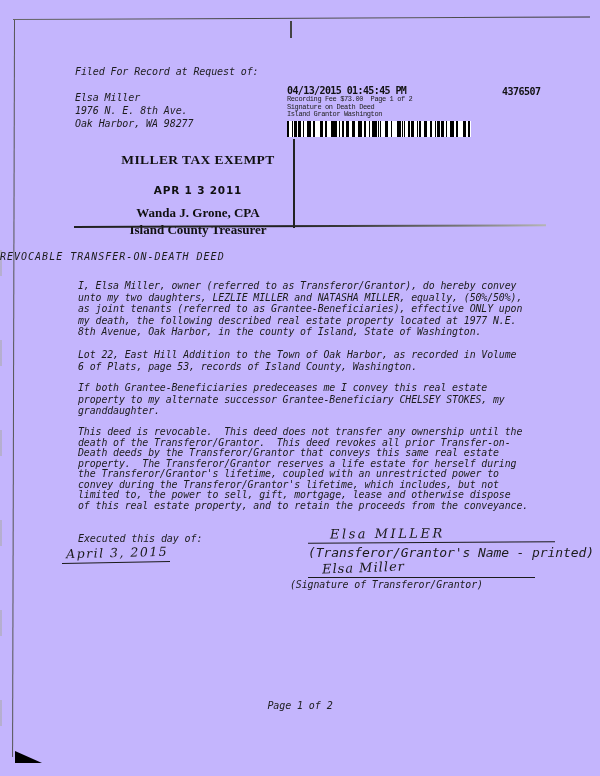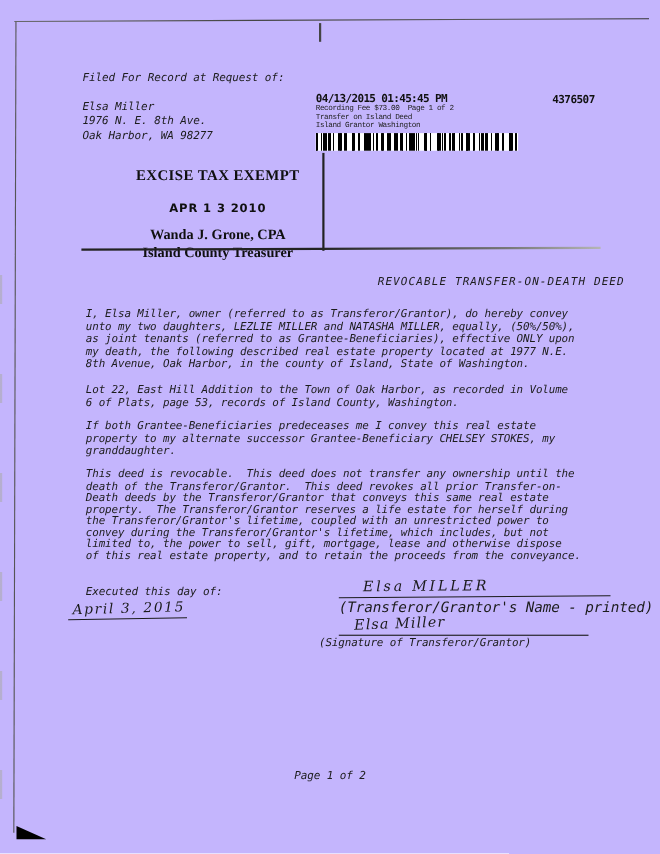--- a/index.html
+++ b/index.html
@@ -38,21 +38,21 @@
   
   #excise-stamp{left:100px;top:152px;width:196px;text-align:center;color:#101010;}
   #excise-line1{font-family:"Liberation Serif",serif;font-weight:bold;font-size:13.5px;letter-spacing:.4px;}
   #excise-date{margin-top:16px;font-family:"DejaVu Sans",sans-serif;font-weight:bold;font-size:10.5px;letter-spacing:.8px;}
   #excise-name{margin-top:9px;font-family:Liberation Serif, serif;font-weight:bold;font-size:13px;}
   #excise-title{margin-top:1px;font-family:"Liberation Serif",serif;font-weight:bold;font-size:13px;}
   #stamp-vline{left:293px;top:139px;width:1.5px;height:89px;background:#222;}
   #treasurer-hline{left:74px;top:226px;width:472px;height:1.5px;
     background:linear-gradient(90deg,#222,#222 45%,#444 62%,#777 82%,#b5b5b5);transform:rotate(-0.2deg);transform-origin:left center;}
   
-  #deed-title{left:0;top:251px;width:568px;text-align:right;font-size:10px;letter-spacing:1px;}
+  #deed-title{left:0;top:251px;width:568px;text-align:left;font-size:10px;letter-spacing:1px;}
   #para-1{left:78px;top:280px;}
   #para-2{left:78px;top:349px;}
   #para-3{left:78px;top:382px;}
   #para-4{left:78px;top:427px;}
   
   #executed-label{left:78px;top:533px;font-size:10px;}
   .hand{font-family:"DejaVu Serif",serif;font-style:italic;color:#1a1a1a;}
   #exec-date{left:66px;top:545px;font-size:12.5px;letter-spacing:1.5px;transform:rotate(-1.5deg);}
   #exec-date-line{left:62px;top:562px;width:108px;height:1.2px;background:#1a1a1a;transform:rotate(-1deg);}
   #printed-name{left:330px;top:526px;font-size:13px;letter-spacing:2.5px;transform:rotate(-0.5deg);}
@@ -76,29 +76,29 @@
   <div class="abs" id="edge-artifact"></div>
 
   <div class="abs typed" style="left:75px;top:66px;font-size:10px;">Filed For Record at Request of:</div>
   <div class="abs typed" style="left:75px;top:92px;font-size:10px;line-height:12.6px;">Elsa Miller</div>
   <div class="abs typed" style="left:75px;top:105px;font-size:10px;line-height:12.6px;">1976 N. E. 8th Ave.</div>
   <div class="abs typed" style="left:75px;top:118px;font-size:10px;line-height:12.6px;">Oak Harbor, WA 98277</div>
 
   <div class="abs" id="rec-block">
     <div id="rec-datetime">04/13/2015 01:45:45 PM</div>
     <div class="rec-small">Recording Fee $73.00  Page 1 of 2</div>
-    <div class="rec-small">Transfer on Island Deed</div>
+    <div class="rec-small">Signature on Death Deed</div>
     <div class="rec-small">Island Grantor Washington</div>
   </div>
   <div class="abs" id="doc-number">4376507</div>
   <div class="abs" id="barcode"></div>
 
   <div class="abs" id="excise-stamp">
-    <div id="excise-line1">EXCISE TAX EXEMPT</div>
-    <div id="excise-date">APR 1 3 2010</div>
+    <div id="excise-line1">MILLER TAX EXEMPT</div>
+    <div id="excise-date">APR 1 3 2011</div>
     <div id="excise-name">Wanda J. Grone, CPA</div>
     <div id="excise-title">Island County Treasurer</div>
   </div>
   <div class="abs" id="stamp-vline"></div>
   <div class="abs" id="treasurer-hline"></div>
 
   <div class="abs typed" id="deed-title">REVOCABLE TRANSFER-ON-DEATH DEED</div>
 
   <div class="abs typed typed-block" id="para-1">I, Elsa Miller, owner (referred to as Transferor/Grantor), do hereby convey
 unto my two daughters, LEZLIE MILLER and NATASHA MILLER, equally, (50%/50%),

